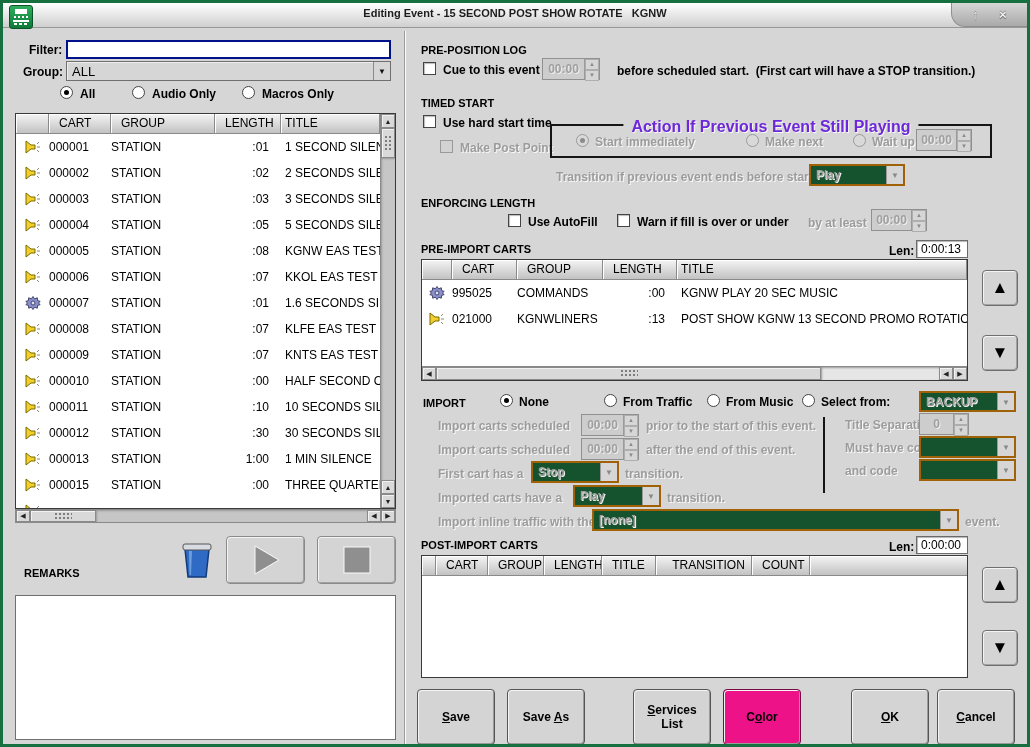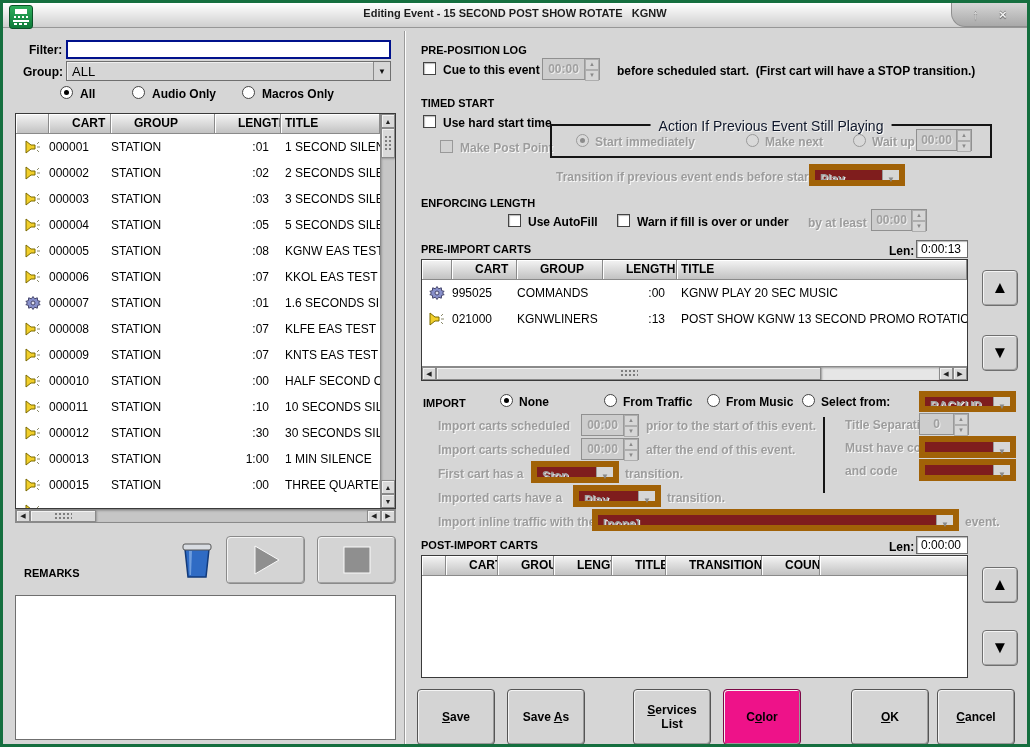--- a/index.html
+++ b/index.html
@@ -26,33 +26,33 @@
   .rb { width:13px; height:13px; border-radius:50%; background:#fff; border:1px solid #444; display:inline-block; }
   .rb.sel::after { content:""; display:block; width:5px; height:5px; border-radius:50%; background:#000; margin:3px auto; }
   .rb.dis { background:#d9d9d9; border-color:#9a9a9a; }
   .rb.dis.sel::after { background:#8c8c8c; }
 
   .spin { display:flex; height:22px; border:1px solid #909090; background:#cdcdcd; }
   .spin .sval { flex:1; text-align:center; font-weight:bold; color:#a0a0a0; text-shadow:1px 1px 0 #eee; line-height:20px; overflow:hidden; }
   .spin .sarr { width:15px; display:flex; flex-direction:column; border-left:1px solid #9a9a9a; }
   .spin .sa { flex:1; font-size:6px; line-height:9px; text-align:center; color:#8a8a8a; background:#d6d6d6; border:1px solid #aeaeae; }
 
-  .combo { display:flex; height:22px; border:6px solid #a16207; background:#7f1d1d; }
+  .combo { display:flex; height:22px; border:2px solid #a16207; background:#14532d; }
   .combo .cval { flex:1; padding:2px 0 0 5px; font-weight:bold; color:#9f9f9f; text-shadow:1px 1px 0 #eee; white-space:nowrap; overflow:hidden; }
   .combo .cbtn { width:17px; text-align:center; font-size:8px; line-height:20px; color:#8a8a8a; background:#d6d6d6; border-left:1px solid #9a9a9a; }
   .combo.en { background:#d6d6d6; border:1px solid #6f6f6f; box-shadow:inset 1px 1px 0 #efefef; }
   .combo.en .cval { color:#000; font-weight:normal; font-size:13px; text-shadow:none; }
   .combo.en .cbtn { color:#111; border-left:1px solid #8a8a8a; }
 
   .tinput { background:#fff; border:1px solid #6a6a6a; box-shadow:inset 1px 1px 1px #b5b5b5; font-family:"Liberation Sans",sans-serif; font-size:12px; padding:1px 4px; }
 
   
   .dtable { background:#fff; border:1px solid #3a3a3a; display:flex; flex-direction:column; overflow:hidden; }
   .thead { display:flex; height:20px; flex:none; }
-  .hc { background:linear-gradient(#f4f4f4,#c2c2c2); border-right:1px solid #8a8a8a; border-bottom:1px solid #8a8a8a; box-shadow:inset 1px 1px 0 #fff; font-size:12px; padding:2px 0 0 23px; white-space:nowrap; overflow:hidden;font-weight:bold; }
+  .hc { background:linear-gradient(#f4f4f4,#c2c2c2); border-right:1px solid #8a8a8a; border-bottom:1px solid #8a8a8a; box-shadow:inset 1px 1px 0 #fff; font-size:12px; padding:2px 0 0 10px; white-space:nowrap; overflow:hidden; }
   .trow { display:flex; height:26px; flex:none; align-items:center; background:#fff; }
   .c { white-space:nowrap; overflow:hidden; font-size:12px; }
   .ci { display:flex; align-items:center; justify-content:center; }
 
   .lc-i{width:33px;} .lc-cart{width:62px;} .lc-group{width:104px;} .lc-len{width:66px;text-align:right;padding-right:12px;} .lc-title{flex:1;padding-left:4px;}
   .pc-i{width:30px;} .pc-cart{width:65px;} .pc-group{width:86px;} .pc-len{width:74px;text-align:right;padding-right:12px;} .pc-title{flex:1;padding-left:4px;}
   .qc-i{width:14px;} .qc-cart{width:52px;} .qc-group{width:56px;} .qc-len{width:58px;} .qc-title{width:54px;} .qc-trans{width:96px;text-align:center;} .qc-count{width:58px;} .qc-rest{flex:1; border-right:none;}
 
   
   .sbtn { background:#d9d9d9; border:1px solid #8a8a8a; box-shadow:inset 1px 1px 0 #f2f2f2; font-size:7px; color:#222; display:flex; align-items:center; justify-content:center; }
@@ -63,21 +63,21 @@
   .hscroll { display:flex; height:14px; flex:none; border-top:1px solid #8a8a8a; }
 
   
   .movebtn { width:36px; height:36px; background:#d4d4d4; border:1px solid #6f6f6f; border-radius:4px; box-shadow:inset 1px 1px 0 #f4f4f4, inset -1px -1px 0 #a2a2a2; font-size:17px; display:flex; align-items:center; justify-content:center; color:#000; }
 
   
   .transbtn { width:79px; height:48px; background:#d4d4d4; border:1px solid #8a8a8a; border-radius:4px; box-shadow:inset 1px 1px 0 #f4f4f4, inset -1px -1px 0 #a2a2a2; display:flex; align-items:center; justify-content:center; }
 
   
   .gbox { border:2px solid #151515; }
-  .gtitle { position:absolute; top:-8px; left:50%; transform:translateX(-50%); background:#d6d6d6; padding:0 8px; font-weight:normal; font-size:14px; color:#0f172a; text-shadow:1px 1px 0 rgba(255,255,255,.85); white-space:nowrap; }
+  .gtitle { position:absolute; top:-8px; left:50%; transform:translateX(-50%); background:#d6d6d6; padding:0 8px; font-weight:bold; font-size:16px; color:#6d28d9; text-shadow:1px 1px 0 rgba(255,255,255,.85); white-space:nowrap; }
 
   
   .pushbtn { position:absolute; top:686px; height:56px; width:78px; background:#d4d4d4; border:1px solid #555; border-radius:4px; box-shadow:inset 1px 1px 0 #f4f4f4, inset -1px -1px 0 #9a9a9a; font-weight:bold; font-size:12px; display:flex; flex-direction:column; align-items:center; justify-content:center; color:#000; }
   .pushbtn .key { text-decoration:underline; }
   .pushbtn.colorbtn { background:#ee1289; border-color:#7a0a46; }
 
   .divider { position:absolute; width:2px; background:#9a9a9a; border-right:1px solid #fdfdfd; }
 </style>
 </head>
 <body>

